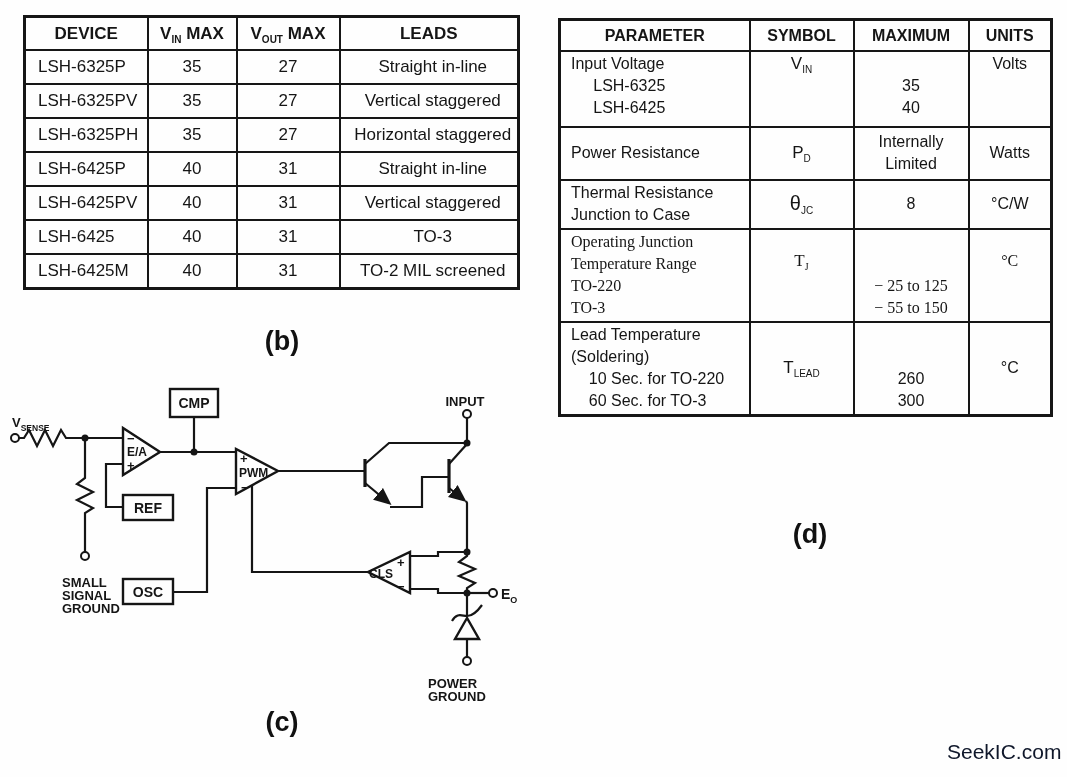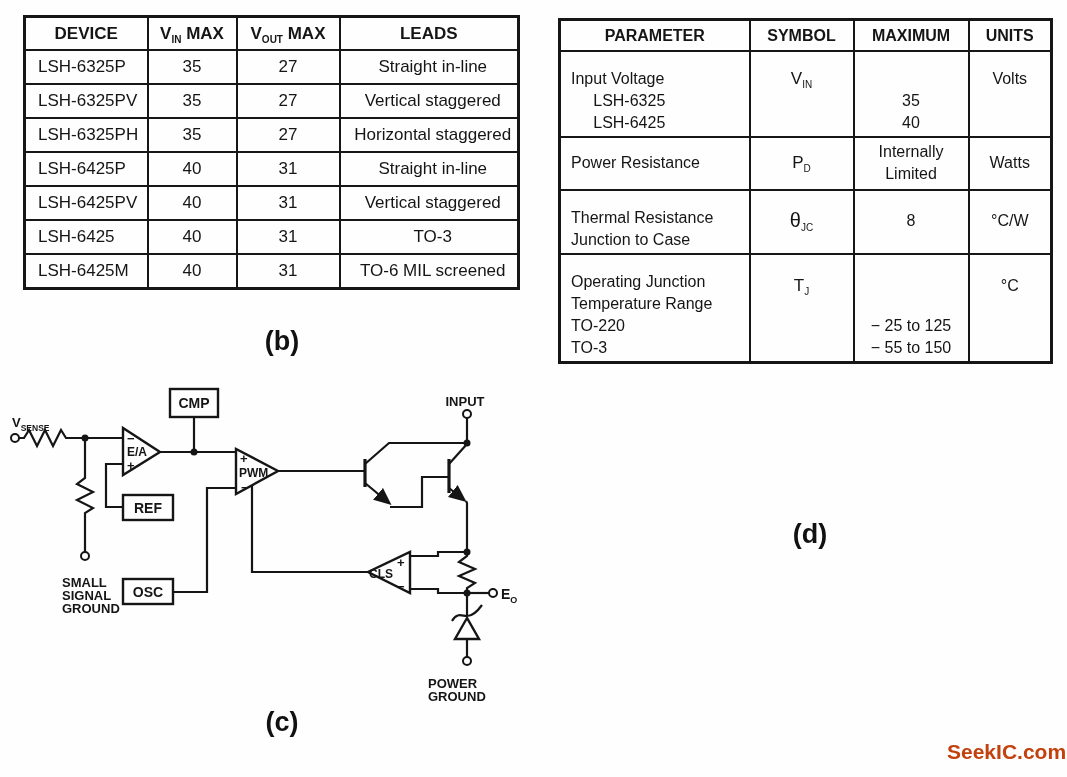--- a/index.html
+++ b/index.html
@@ -19,48 +19,48 @@
   .tbl-b th { height:29px; font-size:17px; font-weight:bold; text-align:center; }
   .tbl-b td { height:30px; font-size:17px; font-weight:normal; }
   .tbl-b .c-dev   { text-align:left; padding-left:12px; }
   .tbl-b .c-num   { text-align:center; }
   .tbl-b .c-leads { text-align:center; padding-left:9px; }
 
   
   .tbl-d { left:558px; top:18px; width:492px; }
   .tbl-d th { height:27px; font-size:16px; font-weight:bold; text-align:center; }
   .tbl-d td { font-size:16px; line-height:22px; white-space:pre-line;
-              vertical-align:top; padding:16px 4px 2px 4px; }
+              vertical-align:top; padding:1px 4px 2px 4px; }
   .tbl-d .c-param { text-align:left; padding-left:10px; }
   .tbl-d .c-sym, .tbl-d .c-max, .tbl-d .c-units { text-align:center; }
   .va-m { vertical-align:middle !important; padding-top:0 !important; }
   .pt20 { padding-top:20px !important;margin-left:16px; }
   .pt34 { padding-top:34px !important; }
   .rh0 { height:76px; } .rh1 { height:53px; } .rh2 { height:48px; }
-  .rh3 { height:75px; } .rh4 { height:72px; } .rh5 { height:93px; }
+  .rh3 { height:75px;font-family:Liberation Serif, serif; } .rh4 { height:72px; } .rh5 { height:93px; }
 
   sub.hsub { font-size:10px; font-weight:bold; vertical-align:-4px; line-height:0; }
   sub.ssub { font-size:10px; vertical-align:-4px; line-height:0; }
   .sym-base { font-size:17px; }
 
   
   .caption { position:absolute; width:60px; text-align:center;
              font-size:27px; font-weight:bold; color:#111; }
   .cap-b { left:252px; top:326px; }
   .cap-c { left:252px; top:707px; }
   .cap-d { left:780px; top:519px; }
 
   
   .circuit { position:absolute; left:0; top:375px; }
   .circuit text { font-family:"Liberation Sans", sans-serif; font-weight:bold;
                   fill:#151515; stroke:none; }
 
   
   .watermark { position:absolute; left:947px; top:740px;
-               font-size:21px; font-weight:bold; color:#c2410c; }
+               font-size:21px; font-weight:normal; color:#0f172a; }
 </style>
 </head>
 <body>
 
 <div class="page">
 
   <table class="tbl tbl-b">
     <colgroup>
         <col style="width:123px">
         <col style="width:89px">
@@ -109,21 +109,21 @@
       <tr>
           <td class="c-dev">LSH-6425</td>
           <td class="c-num">40</td>
           <td class="c-num">31</td>
           <td class="c-leads">TO-3</td>
         </tr>
       <tr>
           <td class="c-dev">LSH-6425M</td>
           <td class="c-num">40</td>
           <td class="c-num">31</td>
-          <td class="c-leads">TO-6 MIL screened</td>
+          <td class="c-leads">TO-2 MIL screened</td>
         </tr>
     </tbody>
   </table>
   <div class="caption cap-b">(b)</div>
 
   <table class="tbl tbl-d">
     <colgroup>
         <col style="width:190px">
         <col style="width:104px">
         <col style="width:115px">
@@ -166,20 +166,32 @@
         <td class="c-param">Operating Junction
 Temperature Range
 TO-220
 TO-3</td>
         <td class="c-sym pt20"><span class="sym-base">T</span><sub class="ssub">J</sub></td>
         <td class="c-max">
 
 − 25 to 125
 − 55 to 150</td>
         <td class="c-units pt20">°C</td>
+      </tr>
+      <tr class="rh5">
+        <td class="c-param">Lead Temperature
+(Soldering)
+&nbsp;&nbsp;&nbsp;&nbsp;10 Sec. for TO-220
+&nbsp;&nbsp;&nbsp;&nbsp;60 Sec. for TO-3</td>
+        <td class="c-sym pt34"><span class="sym-base">T</span><sub class="ssub">LEAD</sub></td>
+        <td class="c-max">
+
+260
+300</td>
+        <td class="c-units pt34">°C</td>
       </tr>
     </tbody>
   </table>
   <div class="caption cap-d">(d)</div>
 
   <svg class="circuit" width="540" height="345" viewBox="0 375 540 345">
     <defs>
       <marker id="arr" markerWidth="10" markerHeight="9" refX="6.5" refY="3.5" orient="auto">
         <path d="M0,0 L8,3.5 L0,7 Z" fill="#151515"></path>
       </marker>

